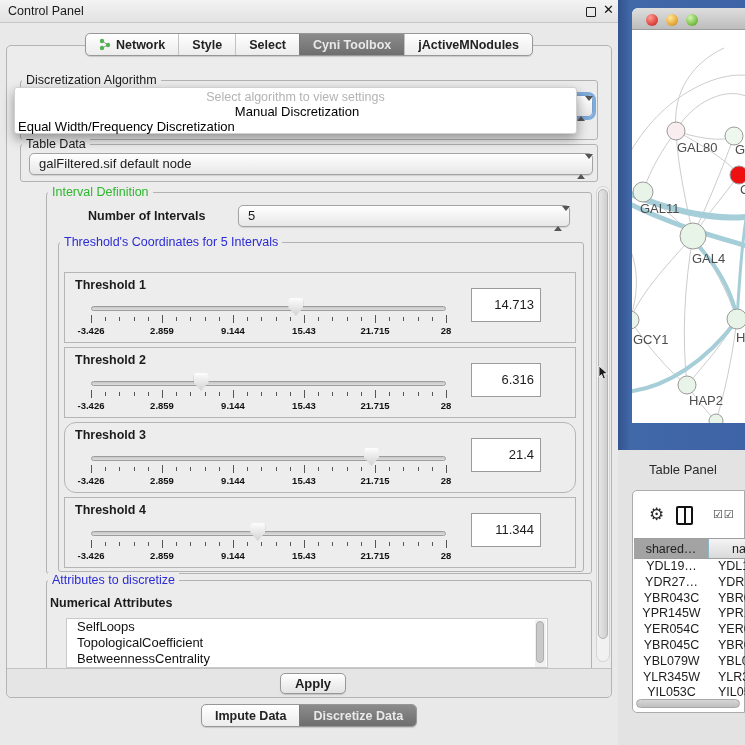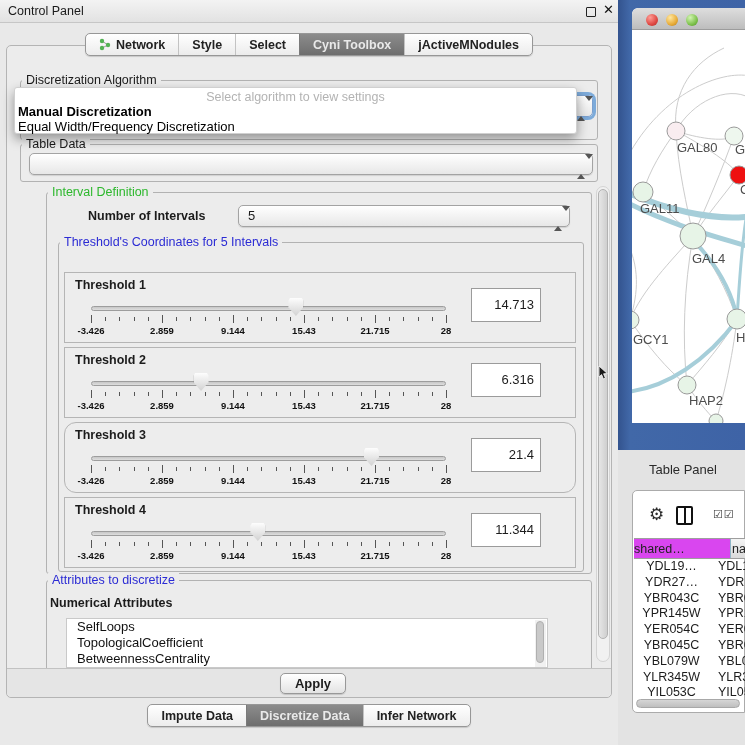--- a/index.html
+++ b/index.html
@@ -31,21 +31,21 @@
   .aqua-combo { position:absolute; height:22px; border:1px solid #a3a3a3; border-radius:5px; background:linear-gradient(#ffffff,#e7e7e7); font-size:13px; line-height:20px; padding-left:9px; box-shadow:0 1px 1px rgba(0,0,0,.12); }
   .stepper { position:absolute; right:6px; top:3px; width:9px; }
   .stepper .up { width:0; height:0; border-left:4px solid transparent; border-right:4px solid transparent; border-bottom:5px solid #555; margin-bottom:3px; }
   .stepper .dn { width:0; height:0; border-left:4px solid transparent; border-right:4px solid transparent; border-top:5px solid #555; }
   .focus-ring { box-shadow:0 0 0 3px rgba(106,160,215,.85); border-color:#7aa0cf; }
 
   
   #algo-popup { left:14px; top:87px; width:563px; height:47px; background:#fff; border:1px solid #d0d0d0; border-radius:3px; box-shadow:0 5px 12px rgba(0,0,0,.38); z-index:20; }
   #algo-popup .ph { text-align:center; color:#b3b3b3; font-size:12.5px; padding-top:2px; }
   #algo-popup .opt { font-size:13px; padding-left:3px; line-height:15px; color:#000; }
-  #algo-popup .opt.bold { font-weight:bold; }
+  #algo-popup .opt.bold { font-weight:normal;text-align:center; }
 
   
   .thr-box { position:absolute; left:64px; width:512px; height:71px; border:1px solid #b5b5b5; background:#ededed; }
   .thr-label { position:absolute; left:10px; top:5px; font-size:12.5px; font-weight:bold; }
   .sl-track { position:absolute; left:26px; top:33px; width:355px; height:5px; border:1px solid #9d9d9d; border-radius:3px; background:linear-gradient(#c7c7c7,#dedede); }
   .sl-thumb { position:absolute; top:25px; width:15px; height:18px; background:linear-gradient(#fdfdfd,#d2d2d2); clip-path:polygon(10% 0,90% 0,100% 15%,100% 52%,50% 100%,0 52%,0 15%); filter:drop-shadow(0 0 1px #808080); }
   .ticks { position:absolute; left:26px; top:42px; width:355px; height:9px; }
   .tick { position:absolute; top:0; width:1px; background:#555; }
   .tick.minor { height:4px; top:2px; }
   .tick.major { height:8px; }
@@ -82,21 +82,21 @@
 
   #table-area { left:618px; top:450px; width:127px; height:295px; background:#e3e3e3; }
   #tp-title { position:absolute; left:31px; top:12px; font-size:13px; color:#2a2a2a; }
   #tp-panel { position:absolute; left:14px; top:40px; width:113px; height:223px; background:#fff; border:1px solid #ababab; border-radius:5px 0 0 5px; }
   .gear { position:absolute; left:16px; top:13px; font-size:17px; color:#2a2a2a; font-family:"DejaVu Sans",sans-serif; }
   .col-icon { position:absolute; left:43px; top:15px; width:17px; height:19px; border:2px solid #111; border-radius:2px; background:#fff; }
   .col-icon::after { content:""; position:absolute; left:6px; top:0; width:2px; height:15px; background:#111; }
   .cb-pair { position:absolute; left:80px; top:17px; font-size:11px; color:#333; letter-spacing:1px; font-family:"DejaVu Sans",sans-serif; }
   #tp-table { position:absolute; left:1px; top:47px; width:112px; }
   .tp-head { display:flex; height:21px; border-top:1px solid #9e9e9e; border-bottom:1px solid #9e9e9e; }
-  .tp-head .c1 { width:97px; background:#d946ef; border-right:1px solid #8fb6c6; font-size:12.5px; line-height:20px; color:#222; }
+  .tp-head .c1 { width:75px; background:#a3a3a3; border-right:1px solid #8fb6c6; font-size:12.5px; text-align:center; line-height:20px; color:#222; }
   .tp-head .c2 { flex:1; background:linear-gradient(#f4f4f4,#dadada); font-size:12.5px; line-height:20px; text-align:right; overflow:hidden; color:#222; }
   .tp-row { display:flex; height:15.8px; font-size:12.5px; }
   .tp-row .c1 { width:75px; text-align:center; overflow:hidden; white-space:nowrap; }
   .tp-row .c2 { flex:1; padding-left:9px; overflow:hidden; white-space:nowrap; }
   #tp-hsb { position:absolute; left:3px; top:208px; width:104px; height:9px; border-radius:5px; background:linear-gradient(#d6d6d6,#bfbfbf); border:1px solid #a8a8a8; }
 
   #cursor { left:598px; top:366px; width:12px; height:14px; z-index:40; }
 </style>
 </head>
 <body>
@@ -139,20 +139,21 @@
 <div class="groupbox" style="left:20px;top:80px;width:578px;height:60px;">
   <span class="group-title gt-black">Discretization Algorithm</span>
   <div class="aqua-combo focus-ring" style="left:8px;top:14px;width:564px;">
     <span class="stepper"><span class="up"></span><span class="dn"></span></span>
   </div>
 </div>
 
 <div class="groupbox" style="left:20px;top:144px;width:578px;height:38px;">
   <span class="group-title gt-black">Table Data</span>
   <div class="aqua-combo" style="left:8px;top:8px;width:564px;">
+    <span>galFiltered.sif default node</span>
     <span class="stepper"><span class="up"></span><span class="dn"></span></span>
   </div>
 </div>
 
 <div class="abs" id="algo-popup">
   <div class="ph">Select algorithm to view settings</div>
   <div id="algo-options">
       <div class="opt bold">Manual Discretization</div>
       <div class="opt">Equal Width/Frequency Discretization</div>
     </div>
@@ -363,23 +364,20 @@
     <div class="th"></div>
   </div>
 
 <div class="abs" id="bottom-tabs">
   <div class="seg-tabs" id="bottom-tabs-inner">
       <div class="seg">
         <span>Impute Data</span>
       </div>
       <div class="seg sel">
         <span>Discretize Data</span>
-      </div>
-      <div class="seg">
-        <span>Infer Network</span>
       </div>
     </div>
 </div>
 
 <div class="abs" id="right-blue">
   <div id="net-window">
     <div id="net-titlebar">
       <span class="tl red"></span>
       <span class="tl yel"></span>
       <span class="tl grn"></span>

